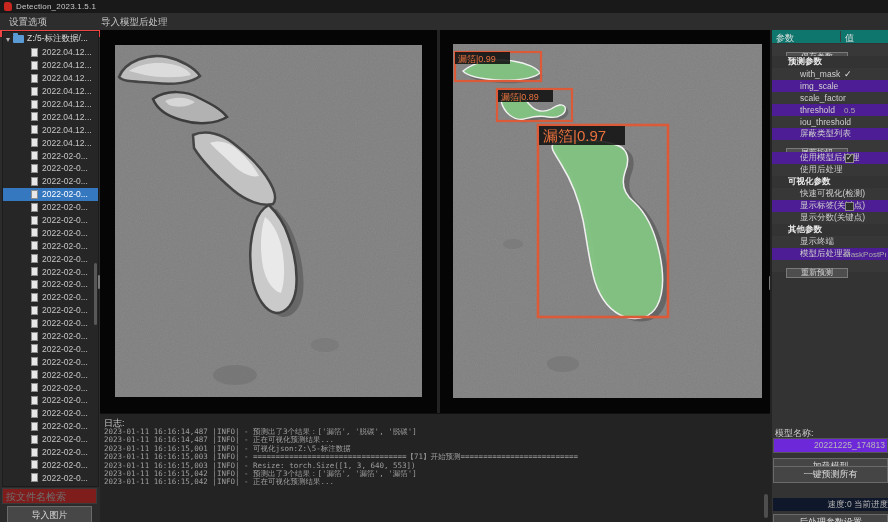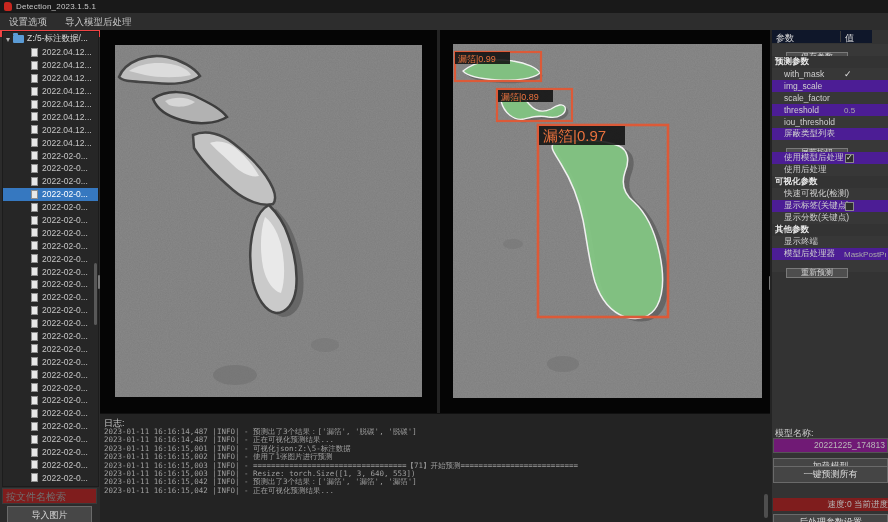--- a/index.html
+++ b/index.html
@@ -4,21 +4,21 @@
 <style>
   html,body{margin:0;padding:0;background:#1a1a1a;}
   #app{position:relative;width:888px;height:522px;overflow:hidden;background:#2b2b2b;
        font-family:"Liberation Sans",sans-serif;color:#ccc;}
   
   .titlebar{position:absolute;left:0;top:0;width:888px;height:13px;background:#191919;}
   .app-icon{position:absolute;left:4px;top:2px;width:8px;height:9px;background:#c8271f;
             border-radius:2px 4px 2px 2px;}
   .title-text{position:absolute;left:16px;top:2px;font-size:8px;color:#c9c9c9;letter-spacing:.2px;}
   .menubar{position:absolute;left:0;top:13px;width:888px;height:17px;background:#2d2d2d;
-           border-bottom:7px solid #ef4444;display:flex;align-items:center;}
+           border-bottom:7px solid #ef4444;display:flex;align-items:center;gap:36px;}
   .menu-item{font-size:9.5px;color:#c8c8c8;padding:0 9px;line-height:17px;}
   
   .sidebar{position:absolute;left:2px;top:31px;width:97px;height:456px;background:#262626;
            border:1px solid #1c1c1c;box-sizing:border-box;overflow:hidden;}
   .tree-root{height:14px;display:flex;align-items:center;white-space:nowrap;}
   .tw-arrow{font-size:8px;color:#b0b0b0;width:10px;text-align:center;flex:0 0 auto;}
   .folder-ic{position:relative;width:11px;height:8px;background:#5b9bd5;border-radius:1px;
              margin-right:3px;flex:0 0 auto;}
   .folder-ic::before{content:"";position:absolute;left:0;top:-2px;width:5px;height:2px;
              background:#5b9bd5;border-radius:1px 1px 0 0;}
@@ -46,48 +46,48 @@
   
   .logpanel{position:absolute;left:100px;top:413px;width:670px;height:109px;background:#232323;
             border-top:1px solid #101010;box-sizing:border-box;overflow:hidden;}
   .log-title{position:absolute;left:4px;top:3px;font-size:9px;color:#c8c8c8;}
   .log-lines{position:absolute;left:4px;top:14px;width:655px;}
   .log-line{font-family:"DejaVu Sans Mono",monospace;font-size:7.5px;line-height:8.4px;
             color:#9f9f9f;white-space:nowrap;overflow:hidden;}
   .log-scroll{position:absolute;right:2px;top:80px;width:4px;height:24px;background:#4e4e4e;border-radius:2px;}
   
   .paramspanel{position:absolute;left:772px;top:30px;width:116px;height:492px;background:#333;}
-  .p-header{position:absolute;left:0;top:0;width:100px;height:13px;background:#0f172a;}
+  .p-header{position:absolute;left:0;top:0;width:116px;height:13px;background:#0f766e;}
   .p-header .h1{position:absolute;left:4px;top:2px;font-size:9px;color:#e2e2e2;}
   .p-header .h2{position:absolute;left:73px;top:2px;font-size:9px;color:#e2e2e2;}
   .p-header .hdiv{position:absolute;left:68px;top:1px;width:1px;height:11px;background:#3c3c3c;}
   .params-rows{position:absolute;left:0;top:14px;width:116px;}
   .prow{height:12px;display:flex;align-items:center;background:#373737;position:relative;}
   .prow.section{background:#333;}
   .prow.shaded{background:#4c1d95;}
   .prow.button{background:#383838;}
-  .psec{font-size:8.5px;font-weight:bold;color:#eaeaea;padding-left:3px;}
-  .plab{font-size:8.5px;color:#cfcfcf;padding-left:12px;white-space:nowrap;}
+  .psec{font-size:8.5px;font-weight:bold;color:#eaeaea;padding-left:16px;}
+  .plab{font-size:8.5px;color:#cfcfcf;padding-left:12px;white-space:nowrap;margin-left:16px;}
   .pval{position:absolute;left:72px;font-size:8px;color:#a9a9a9;white-space:nowrap;max-width:42px;overflow:hidden;}
   .pval.check{color:#e0e0e0;font-size:9px;}
   .pcheck{position:absolute;left:73px;width:9px;height:9px;background:#2e2e2e;border:1px solid #8a8a8a;
           box-sizing:border-box;}
   .pcheck.checked::after{content:"\2713";position:absolute;left:0px;top:-2px;font-size:8px;color:#efefef;}
   .pbtn{margin-left:14px;width:62px;height:10px;background:#4e4e4e;border:1px solid #7a7a7a;
         box-sizing:border-box;font-size:8px;color:#d8d8d8;text-align:center;line-height:8px;margin-top:14px;}
   
   .model-name-label{position:absolute;left:775px;top:427px;font-size:9px;color:#cccccc;}
-  .model-name-field{position:absolute;left:773px;top:438px;width:115px;height:15px;background:#701a75;
+  .model-name-field{position:absolute;left:773px;top:438px;width:115px;height:15px;background:#6d28d9;
         border:1px solid #555;box-sizing:border-box;font-size:8.5px;color:#b9b9b9;text-align:right;
         line-height:13px;padding-right:2px;overflow:hidden;}
   .mbtn{position:absolute;left:773px;width:115px;height:17px;background:#454545;border:1px solid #6a6a6a;
         box-sizing:border-box;font-size:9px;color:#dddddd;text-align:center;line-height:15px;}
   .mbtn.load{top:458px;}
   .mbtn.predict{top:466px;}
-  .status-field{position:absolute;left:773px;top:498px;width:115px;height:13px;background:#7f1d1d;
+  .status-field{position:absolute;left:773px;top:498px;width:115px;height:13px;background:#0f172a;
         font-size:8.5px;color:#b5b5b5;text-align:right;line-height:13px;overflow:hidden;}
   .mbtn.post{top:514px;height:16px;}
   .panel-edge{position:absolute;left:770px;top:30px;width:2px;height:492px;background:#242424;}
 </style>
 </head>
 <body>
 
 <div id="app">
 
   <div class="titlebar">
@@ -315,21 +315,20 @@
 
   <div class="splitter-tick" style="left:98px;top:275px;"></div>
   <div class="splitter-tick" style="left:769px;top:276px;"></div>
 
   <div class="logpanel">
     <div class="log-title">日志:</div>
     <div class="log-lines">
         <div class="log-line">2023-01-11 16:16:14,487 |INFO| - 预测出了3个结果：['漏箔', '脱碳', '脱碳']</div>
         <div class="log-line">2023-01-11 16:16:14,487 |INFO| - 正在可视化预测结果...</div>
         <div class="log-line">2023-01-11 16:16:15,001 |INFO| - 可视化json:Z:\5-标注数据</div>
-        <div class="log-line">2023-01-11 16:16:15,002 |INFO| - 使用了1张图片进行预测</div>
         <div class="log-line">2023-01-11 16:16:15,003 |INFO| - ==================================【71】开始预测==========================</div>
         <div class="log-line">2023-01-11 16:16:15,003 |INFO| - Resize: torch.Size([1, 3, 640, 553])</div>
         <div class="log-line">2023-01-11 16:16:15,042 |INFO| - 预测出了3个结果：['漏箔', '漏箔', '漏箔']</div>
         <div class="log-line">2023-01-11 16:16:15,042 |INFO| - 正在可视化预测结果...</div>
       </div>
     <div class="log-scroll"></div>
   </div>
 
   <div class="panel-edge"></div>
   <div class="paramspanel">

